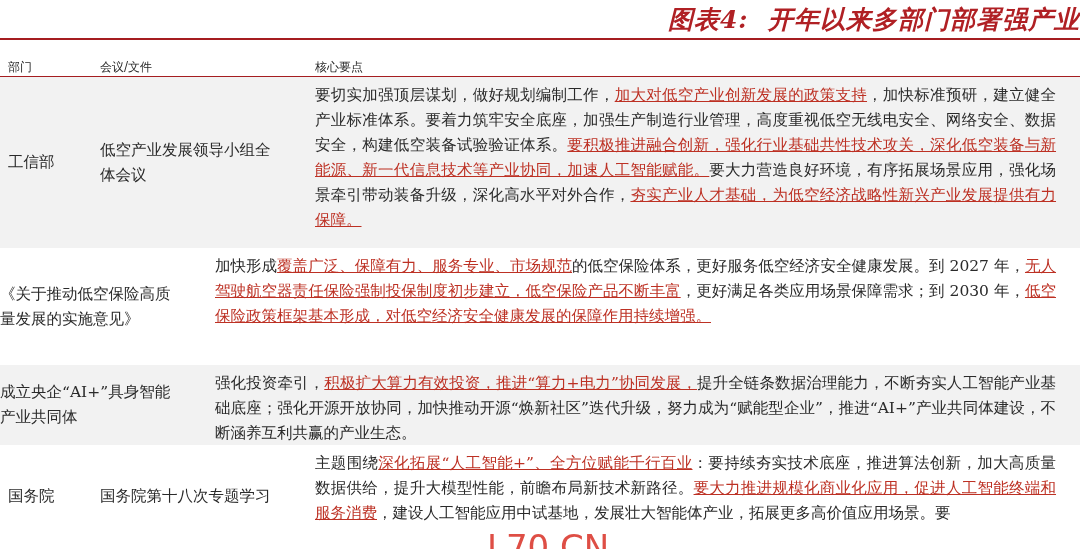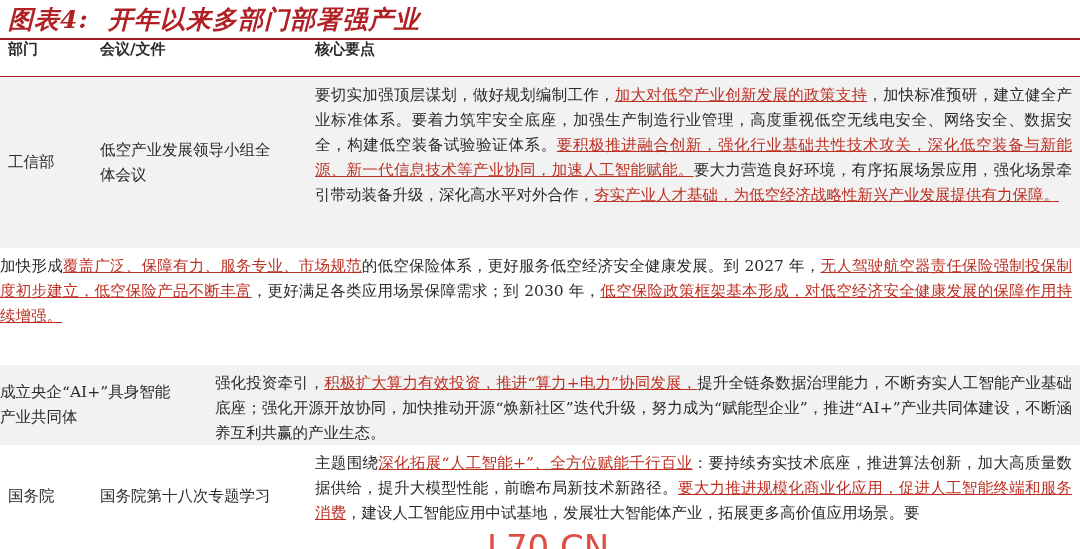--- a/index.html
+++ b/index.html
@@ -10,48 +10,48 @@
     position: relative;
     font-family: "DejaVu Serif", "Liberation Serif", serif;
     color: var(--text-black, #2a2a2a);
   }
   .page { width: 1080px; height: 549px; position: relative; }
 
   
   .title-bar {
     height: 38px;
     display: flex; align-items: center;
-    padding-left: 8px;
+    justify-content: flex-end;
   }
   .figure-title {
     color: var(--title-red, #b02024);
     font-size: 25px;
     font-weight: bold;
     font-style: italic;
     letter-spacing: 1px;
     white-space: pre;
   }
   .title-rule {
     height: 2px;
     background: var(--rule-red, #a51d20);
     width: 1080px;
   }
 
   
   .thead {
     display: flex;
     height: 36px;
-    align-items: flex-start;
+    align-items: flex-end;
     border-bottom: 1.5px solid var(--rule-red, #a51d20);
-    font-weight: bold;
-    font-size: 15px;
+    font-weight: normal;
+    font-size: 12px;
   }
   .col1 { width: 100px; padding-left: 8px; box-sizing: border-box; flex: none; }
   .col2 { width: 215px; padding-right: 30px; box-sizing: border-box; flex: none; }
-  .col3 { flex: 1; padding-right: 8px; box-sizing: border-box; }
+  .col3 { flex: 1; padding-right: 24px; box-sizing: border-box; }
 
   .trow {
     display: flex;
     overflow: hidden;
   }
   .trow.shaded { background: var(--row-shade, #f2f2f2); }
   .trow:nth-child(1) { height: 171px; }
   .trow:nth-child(2) { height: 117px; }
   .trow:nth-child(3) { height: 80px; }
   .trow:nth-child(4) { height: 102px; }
@@ -103,20 +103,23 @@
         <div class="trow shaded">
           <div class="cell col1 dept-cell">
             <span>工信部</span>
           </div>
           <div class="cell col2 doc-cell">
             <span>低空产业发展领导小组全体会议</span>
           </div>
           <div class="cell col3 points-cell"><span>要切实加强顶层谋划，做好规划编制工作，</span><span class="red">加大对低空产业创新发展的政策支持</span><span>，加快标准预研，建立健全产业标准体系。要着力筑牢安全底座，加强生产制造行业管理，高度重视低空无线电安全、网络安全、数据安全，构建低空装备试验验证体系。</span><span class="red">要积极推进融合创新，强化行业基础共性技术攻关，深化低空装备与新能源、新一代信息技术等产业协同，加速人工智能赋能。</span><span>要大力营造良好环境，有序拓展场景应用，强化场景牵引带动装备升级，深化高水平对外合作，</span><span class="red">夯实产业人才基础，为低空经济战略性新兴产业发展提供有力保障。</span></div>
         </div>
         <div class="trow">
+          <div class="cell col2 doc-cell">
+            <span>《关于推动低空保险高质量发展的实施意见》</span>
+          </div>
           <div class="cell col3 points-cell"><span>加快形成</span><span class="red">覆盖广泛、保障有力、服务专业、市场规范</span><span>的低空保险体系，更好服务低空经济安全健康发展。到 2027 年，</span><span class="red">无人驾驶航空器责任保险强制投保制度初步建立，低空保险产品不断丰富</span><span>，更好满足各类应用场景保障需求；到 2030 年，</span><span class="red">低空保险政策框架基本形成，对低空经济安全健康发展的保障作用持续增强。</span></div>
         </div>
         <div class="trow shaded">
           <div class="cell col2 doc-cell">
             <span>成立央企“AI+”具身智能产业共同体</span>
           </div>
           <div class="cell col3 points-cell"><span>强化投资牵引，</span><span class="red">积极扩大算力有效投资，推进“算力+电力”协同发展，</span><span>提升全链条数据治理能力，不断夯实人工智能产业基础底座；强化开源开放协同，加快推动开源“焕新社区”迭代升级，努力成为“赋能型企业”，推进“AI+”产业共同体建设，不断涵养互利共赢的产业生态。</span></div>
         </div>
         <div class="trow">
           <div class="cell col1 dept-cell">

